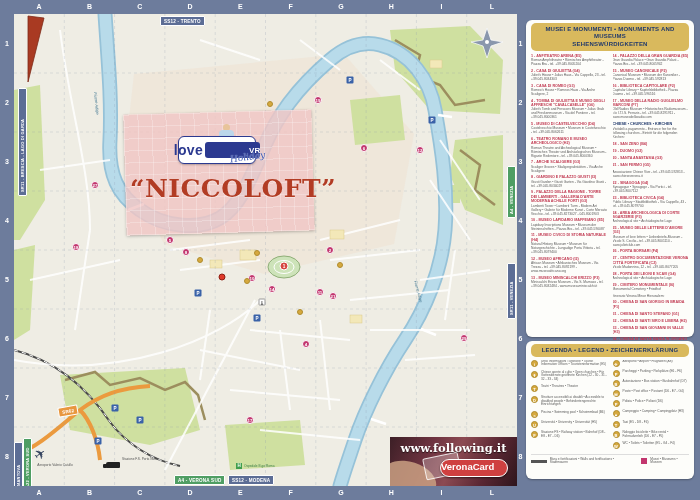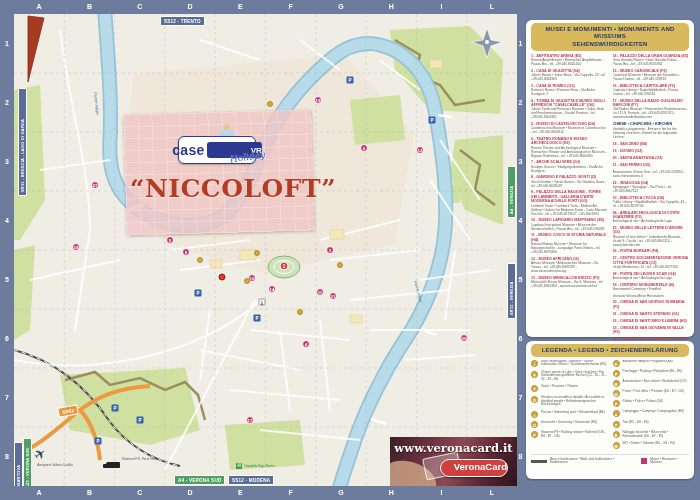--- a/index.html
+++ b/index.html
@@ -53,21 +53,21 @@
   #case-logo .word{color:#2b3990;font-weight:bold;font-size:14px;letter-spacing:.3px;}
   #case-logo .badge{width:14px;height:16px;background:#2b3990;color:#fff;border-radius:3px;font-size:8px;font-weight:bold;display:flex;align-items:center;justify-content:center;padding-left:44px;}
   #case-script{position:absolute;left:216px;top:138px;color:#3a55b0;font-family:"DejaVu Serif",serif;font-style:italic;font-size:9px;transform:rotate(-8deg);text-shadow:0 0 1px #fff;}
   #niccoloft{position:absolute;left:116px;top:160px;width:185px;text-align:left;color:#b23c24;font-family:"DejaVu Serif",serif;font-weight:bold;font-size:25px;letter-spacing:0.5px;text-shadow:0 1px 0 rgba(255,255,255,.4);}
   #arrow-svg{position:absolute;left:195px;top:196px;}
   
   #veronacard{position:absolute;left:376px;top:423px;width:127px;height:49px;background:linear-gradient(115deg,#3c1f26 0%,#6e3340 30%,#8c4a52 50%,#5a2733 75%,#2e151c 100%);overflow:hidden;}
   #veronacard .hand{position:absolute;left:-8px;bottom:-10px;width:55px;height:34px;background:#caa083;border-radius:50% 50% 0 0;transform:rotate(18deg);opacity:.85;}
   #veronacard .card-ghost{position:absolute;left:34px;top:18px;width:34px;height:20px;border:1px solid rgba(255,255,255,.8);background:rgba(255,255,255,.25);border-radius:2px;transform:rotate(-12deg);}
   #vc-url{position:absolute;left:0;top:4px;width:100%;text-align:center;color:#fff;font-family:"DejaVu Serif",serif;font-weight:bold;font-size:11.5px;text-shadow:0 1px 1px rgba(0,0,0,.6);}
-  #vc-pill{position:absolute;left:50px;top:22px;width:66px;height:16px;background:#cf4040;border:1.6px solid #fff;border-radius:9px;color:#fff;font-weight:bold;font-size:9.5px;text-align:right;line-height:14px;box-shadow:0 1px 2px rgba(0,0,0,.5);}
+  #vc-pill{position:absolute;left:50px;top:22px;width:66px;height:16px;background:#cf4040;border:1.6px solid #fff;border-radius:9px;color:#fff;font-weight:bold;font-size:9.5px;text-align:left;line-height:14px;box-shadow:0 1px 2px rgba(0,0,0,.5);}
   
   #plane-icon{position:absolute;left:20px;top:432px;font-size:14px;color:#33425e;transform:rotate(-35deg);}
   #airport-label{left:6px;top:450px;width:70px;text-align:center;white-space:normal;line-height:3.6px;}
   #train-icon{position:absolute;left:92px;top:448px;width:14px;height:6px;background:#222;border-radius:2px 1px 1px 1px;}
   #train-icon:before{content:"";position:absolute;left:-3px;top:2px;width:4px;height:4px;background:#222;border-radius:1px;}
   #station-label{left:108px;top:444px;width:46px;white-space:normal;line-height:3.6px;}
   #hospital-icon{position:absolute;left:222px;top:449px;width:6px;height:6px;background:#3f9e4d;color:#fff;font-size:4.5px;font-weight:bold;text-align:center;line-height:6px;}
   #hospital-label{left:230px;top:450px;color:#3a7c44;}
   
   .panel{position:absolute;left:526px;width:168px;background:#fdfdfa;border-radius:6px;box-shadow:0 1px 2px rgba(0,0,0,.3);box-sizing:border-box;}
@@ -307,33 +307,33 @@
         <div class="mk target" style="left: 208px; top: 263px;"></div>
       </div>
 
 
     <div id="pink-overlay"></div>
     <div id="case-person">
         <div class="head"></div>
         <div class="body"></div>
       </div>
     <div id="case-logo">
-      <span class="word">case</span>
+      <span class="word">love</span>
       <span class="badge">VR</span>
     </div>
     <div id="case-script">Holiday</div>
     <div id="niccoloft">“NICCOLOFT”</div>
     <svg id="arrow-svg" width="45" height="75">
       <polygon points="14,2 30,4 14,68" fill="#a93a22" stroke="#7e2a16" stroke-width="0.8"></polygon>
     </svg>
 
     <div id="veronacard">
       <div class="hand"></div>
       <div class="card-ghost"></div>
-      <div id="vc-url">www.veronacard.it</div>
+      <div id="vc-url">www.following.it</div>
       <div id="vc-pill">VeronaCard</div>
     </div>
   </div>
 
   <div class="panel" id="mon-panel">
     <div class="gold-head">
       <div>MUSEI E MONUMENTI • MONUMENTS AND MUSEUMS</div>
       <div>SEHENSWÜRDIGKEITEN</div>
     </div>
     <div class="cols">

